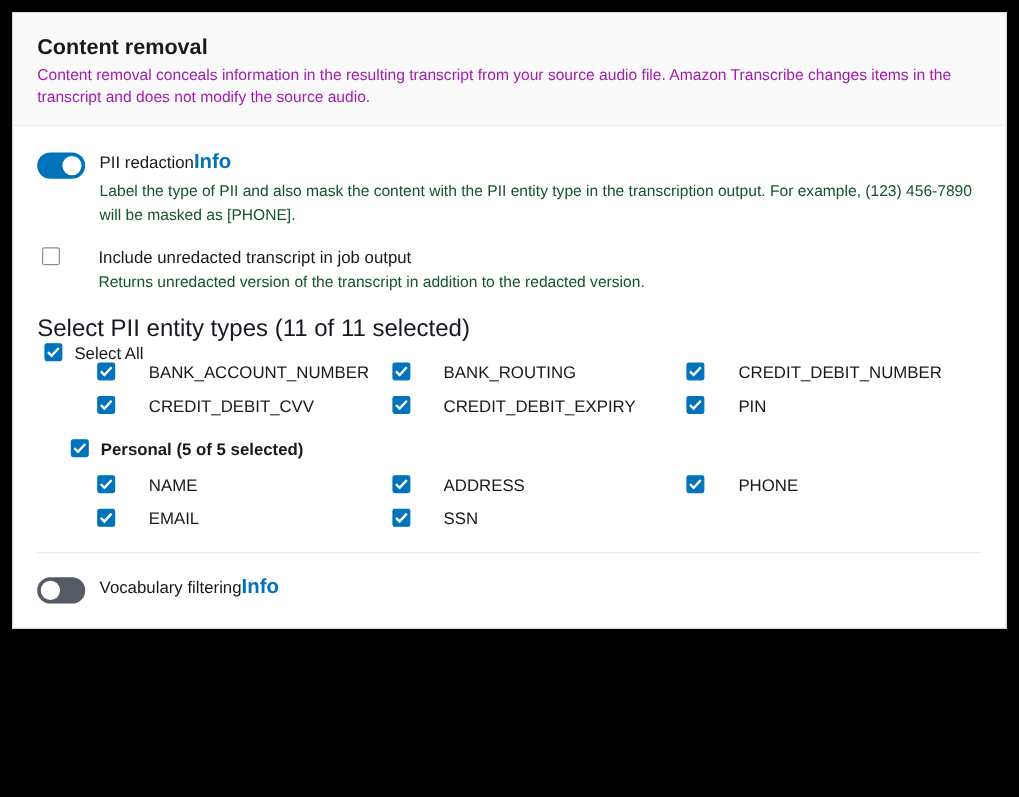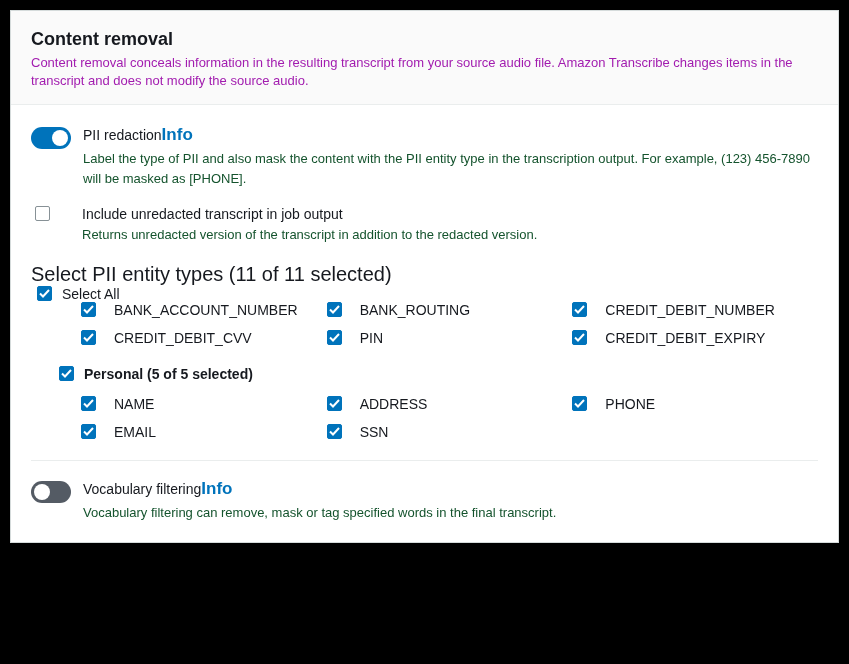--- a/index.html
+++ b/index.html
@@ -131,21 +131,21 @@
     }
     .entity-grid {
       display: grid;
       grid-template-columns: 1fr 1fr 1fr;
       row-gap: 12px;
       margin-left: 22px;
     }
     .entity-item {
       display: flex;
       align-items: center;
-      gap: 18px;
+      gap: 28px;
     }
     .entity-label {
       font-size: 14px;
       color: #16191f;
     }
     .divider {
       border: none;
       border-top: 1px solid #eaeded;
       margin: 14px 0 18px 0;
     }
@@ -230,29 +230,29 @@
               </svg>
             </span>
           <span class="entity-label">CREDIT_DEBIT_CVV</span>
         </div>
         <div class="entity-item">
           <span class="checkbox checked">
               <svg viewBox="0 0 11 9">
                 <path d="M1 4.5L4 7.5L10 1" stroke="#fff" stroke-width="2" fill="none"></path>
               </svg>
             </span>
+          <span class="entity-label">CREDIT_DEBIT_EXPIRY</span>
+        </div>
+        <div class="entity-item">
+          <span class="checkbox checked">
+              <svg viewBox="0 0 11 9">
+                <path d="M1 4.5L4 7.5L10 1" stroke="#fff" stroke-width="2" fill="none"></path>
+              </svg>
+            </span>
           <span class="entity-label">PIN</span>
-        </div>
-        <div class="entity-item">
-          <span class="checkbox checked">
-              <svg viewBox="0 0 11 9">
-                <path d="M1 4.5L4 7.5L10 1" stroke="#fff" stroke-width="2" fill="none"></path>
-              </svg>
-            </span>
-          <span class="entity-label">CREDIT_DEBIT_EXPIRY</span>
         </div>
       </div>
     </div>
 
     <div class="group">
       <div class="group-header">
         <span class="checkbox checked">
           <svg viewBox="0 0 11 9">
               <path d="M1 4.5L4 7.5L10 1" stroke="#fff" stroke-width="2" fill="none"></path>
             </svg>
@@ -308,18 +308,17 @@
     <div class="row" style="margin-bottom:0;">
       <div class="toggle toggle-off">
         <span class="toggle-track"></span>
         <span class="toggle-knob"></span>
       </div>
       <div class="row-content">
         <div class="row-title-line">
           <span class="row-title">Vocabulary filtering</span>
           <span class="info-link">Info</span>
         </div>
-        <div class="row-desc">Vocabulary filtering can remove, mask or tag specified words in the final transcript.</div>
       </div>
     </div>
 
   </div>
 </div>
 
 </body></html>

